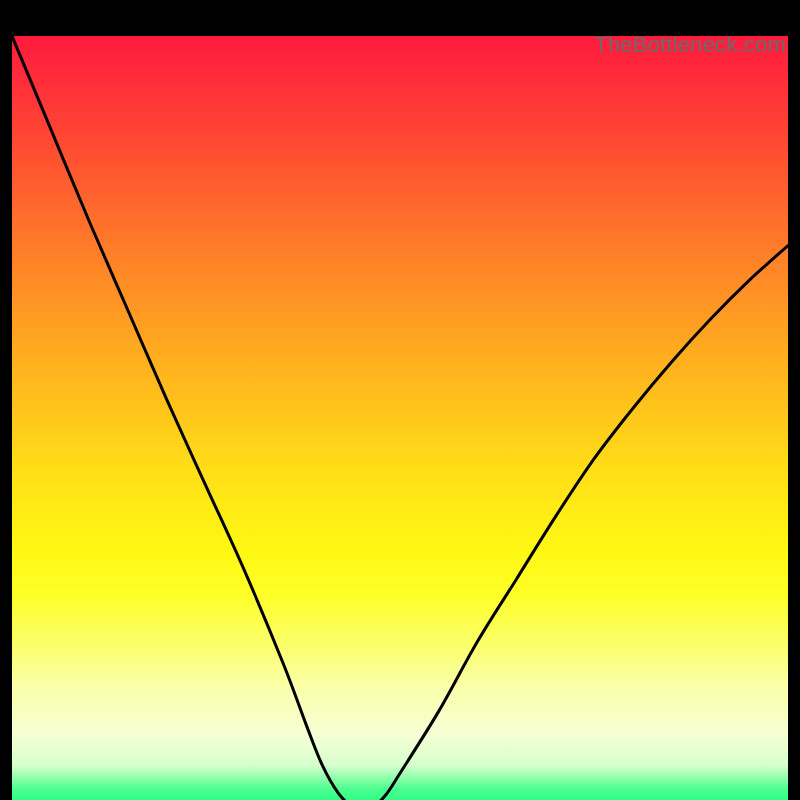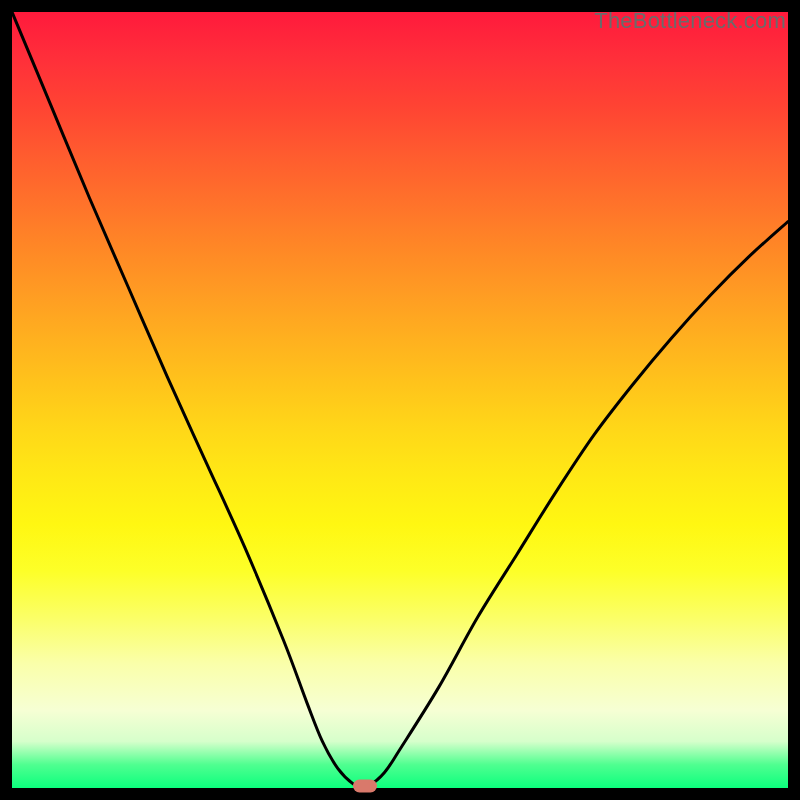--- a/index.html
+++ b/index.html
@@ -9,20 +9,21 @@
     height: 800px;
     overflow: hidden;
     background: #000;
     font-family: Arial, Helvetica, sans-serif;
   }
   .frame {
     position: relative;
     width: 800px;
     height: 708px;
     background: #000;
+    margin-top: 24px;
   }
   .plot-area {
     position: absolute;
     left: 12px;
     top: 12px;
     width: 776px;
     height: 776px;
     background: linear-gradient(to bottom,
       #ff1a3c 0%,
       #ff2f3a 6%,

